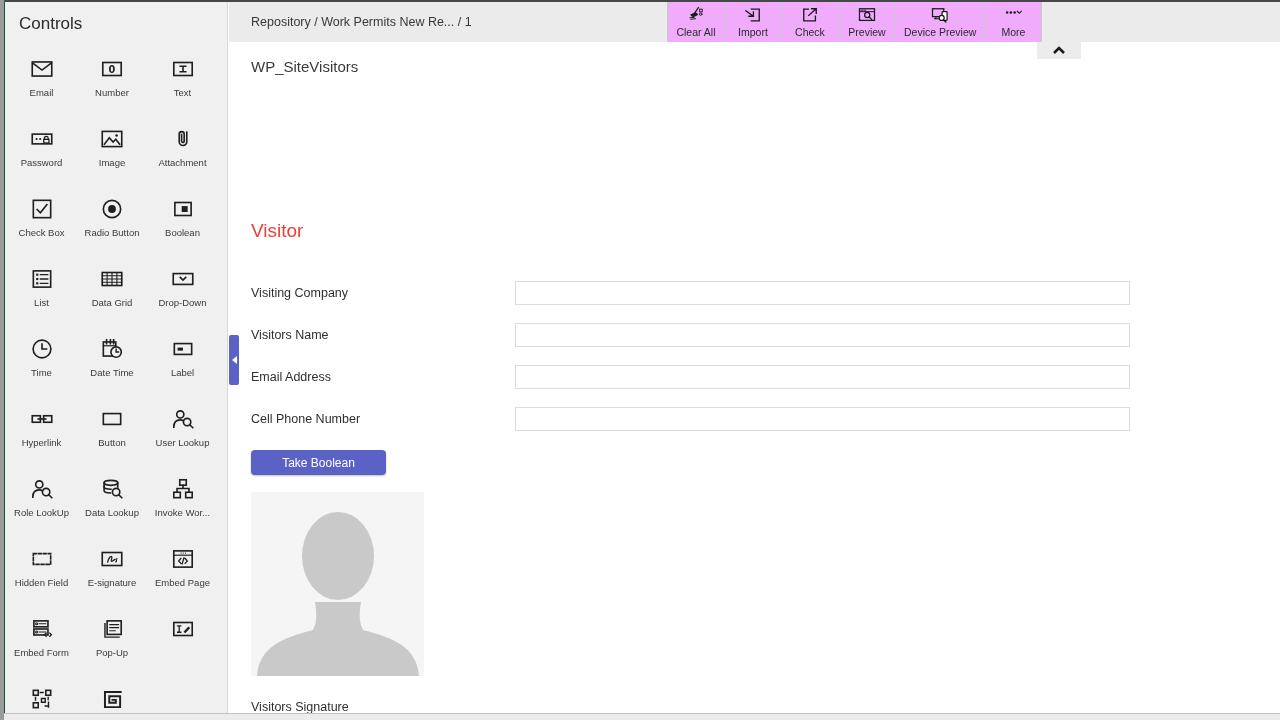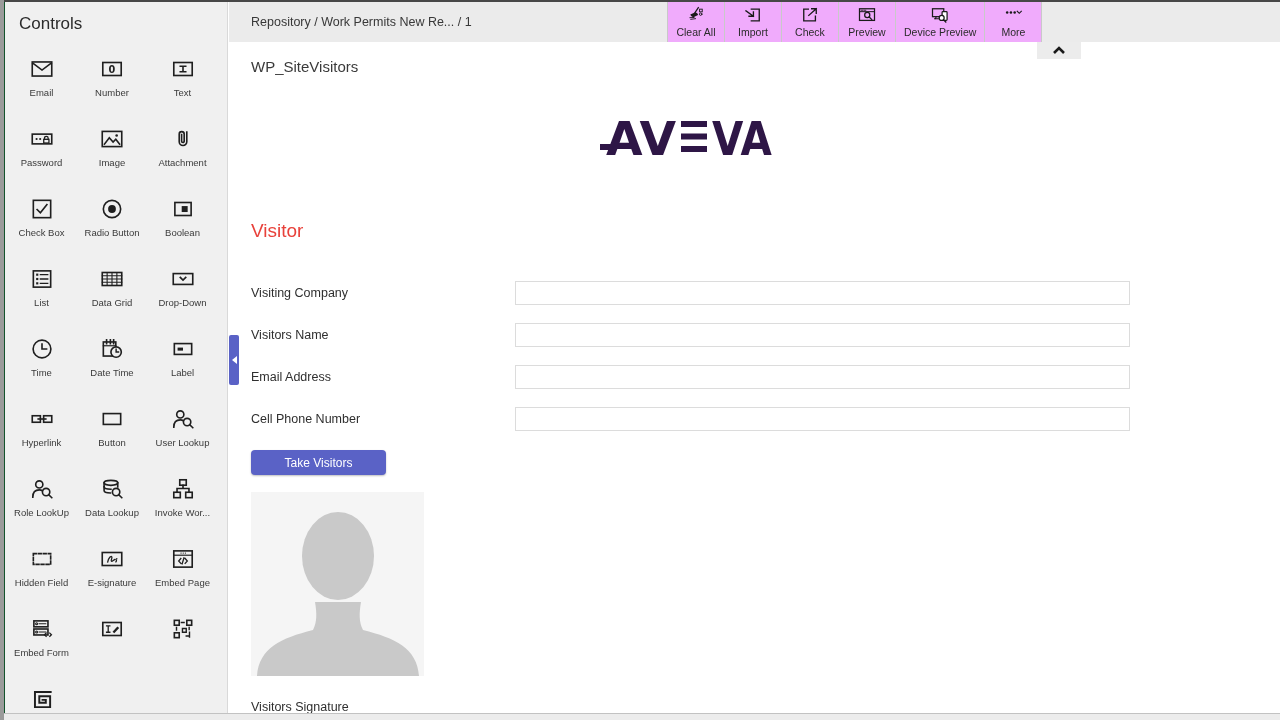--- a/index.html
+++ b/index.html
@@ -316,20 +316,30 @@
             <circle cx="7" cy="14.8" r="0.9" stroke-width="1"></circle>
             <path d="M9.3,7.2 H15.5 M9.3,14.8 H15.5" stroke-width="1"></path>
             <path d="M15.8,15.8 L14.3,17.3 L15.8,18.8 M19.2,15.8 L20.7,17.3 L19.2,18.8" stroke-width="1.2"></path>
           </svg>
         </span>
         <span class="control-label">Embed Form</span>
       </div>
       <div class="control-item">
         <span class="cicon">
           <svg viewBox="0 0 24 24" fill="none" stroke="#1f1f1f" stroke-width="1.5" stroke-linecap="square">
+            <path d="M5.5,7 V19.5 H18.5" stroke-width="1.3"></path>
+            <rect x="7.5" y="4.5" width="13" height="12.5"></rect>
+            <path d="M10,8 H18 M10,10.8 H18 M10,13.6 H15" stroke-width="1.1"></path>
+          </svg>
+        </span>
+        <span class="control-label">Pop-Up</span>
+      </div>
+      <div class="control-item">
+        <span class="cicon">
+          <svg viewBox="0 0 24 24" fill="none" stroke="#1f1f1f" stroke-width="1.5" stroke-linecap="square">
             <rect x="3.5" y="6" width="17" height="12"></rect>
             <path d="M7,9.2 H10 M8.5,9.2 V15 M7,15 H10" stroke-width="1.2"></path>
             <path d="M12.5,14.6 L17,9.6 L18.6,11 L14.1,16 Z" fill="#1f1f1f" stroke="none"></path>
           </svg>
         </span>
         <span class="control-label"></span>
       </div>
       <div class="control-item">
         <span class="cicon">
           <svg viewBox="0 0 24 24" fill="none" stroke="#1f1f1f" stroke-width="1.5" stroke-linecap="square">
@@ -427,30 +437,20 @@
   <span>
     <svg width="16" height="11" viewBox="0 0 16 11">
         <path d="M3,8 L8,3 L13,8" fill="none" stroke="#1a1a1a" stroke-width="2.6"></path>
       </svg>
   </span>
 </div>
 
 <div class="content">
   <div class="form-name">WP_SiteVisitors</div>
 
-  <div class="logo-wrap" style="color: rgb(46, 22, 70);">
-    <svg width="172" height="46" viewBox="0 0 172 46">
-      <rect x="0" y="30" width="14" height="6" fill="currentColor"></rect>
-      <text id="logo-left" x="6" y="41" font-size="46" font-weight="bold" fill="currentColor" font-family="DejaVu Sans, Liberation Sans, sans-serif" textLength="70" lengthAdjust="spacingAndGlyphs">AV</text>
-      <rect x="81" y="7" width="26" height="6" fill="currentColor"></rect>
-      <rect x="81" y="19.5" width="26" height="6" fill="currentColor"></rect>
-      <rect x="81" y="32" width="26" height="6" fill="currentColor"></rect>
-      <text id="logo-right" x="112" y="41" font-size="46" font-weight="bold" fill="currentColor" font-family="DejaVu Sans, Liberation Sans, sans-serif" textLength="60" lengthAdjust="spacingAndGlyphs">VA</text>
-    </svg>
-  </div>
 
   <div class="section-title" style="color: rgb(232, 65, 58);">Visitor</div>
 
   <div class="form-fields">
       <div class="field-row">
         <span class="field-label">Visiting Company</span>
         <input class="field-input" type="text" placeholder="" style="">
       </div>
       <div class="field-row">
         <span class="field-label">Visitors Name</span>
@@ -459,21 +459,21 @@
       <div class="field-row">
         <span class="field-label">Email Address</span>
         <input class="field-input" type="text" placeholder="" style="">
       </div>
       <div class="field-row">
         <span class="field-label">Cell Phone Number</span>
         <input class="field-input" type="text" placeholder="" style="">
       </div>
     </div>
 
-  <button class="take-picture" style="background: rgb(90, 98, 198);">Take Visitors</button>
+  <button class="take-picture" style="background: rgb(90, 98, 198);">Take Boolean</button>
 
   <div class="avatar-box">
     <svg width="173" height="184" viewBox="0 0 173 184">
       <rect x="0" y="0" width="173" height="184" fill="#f5f5f5"></rect>
       <ellipse cx="87" cy="64" rx="36" ry="44" fill="#c9c9c9"></ellipse>
       <path d="M6,184 C8,156 30,146 62,138 C66,130 66,122 64,110 L110,110 C108,122 108,130 112,138 C144,146 166,156 168,184 Z" fill="#c9c9c9"></path>
     </svg>
   </div>
 
   <div class="signature-label">Visitors Signature</div>

